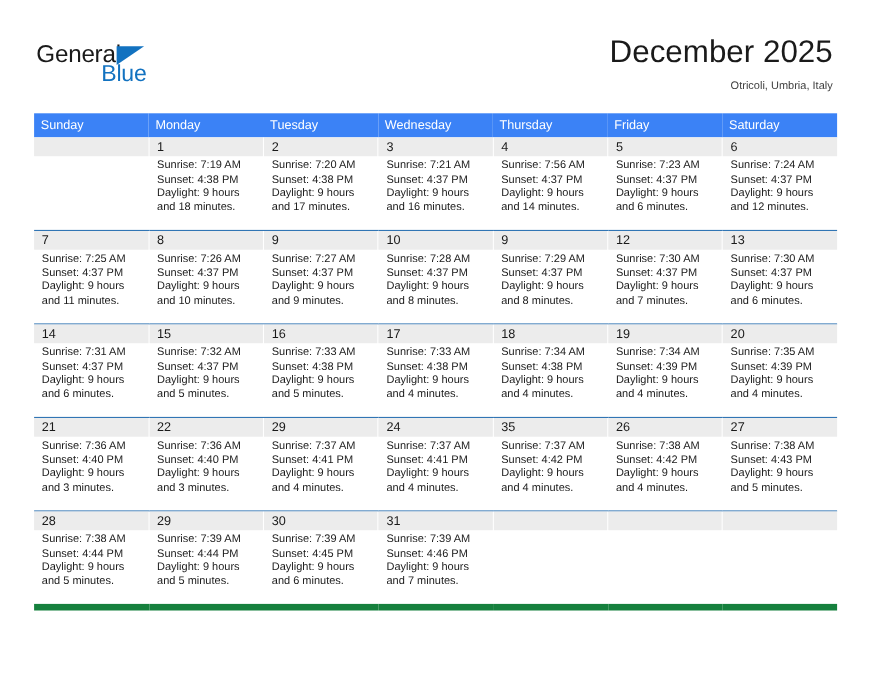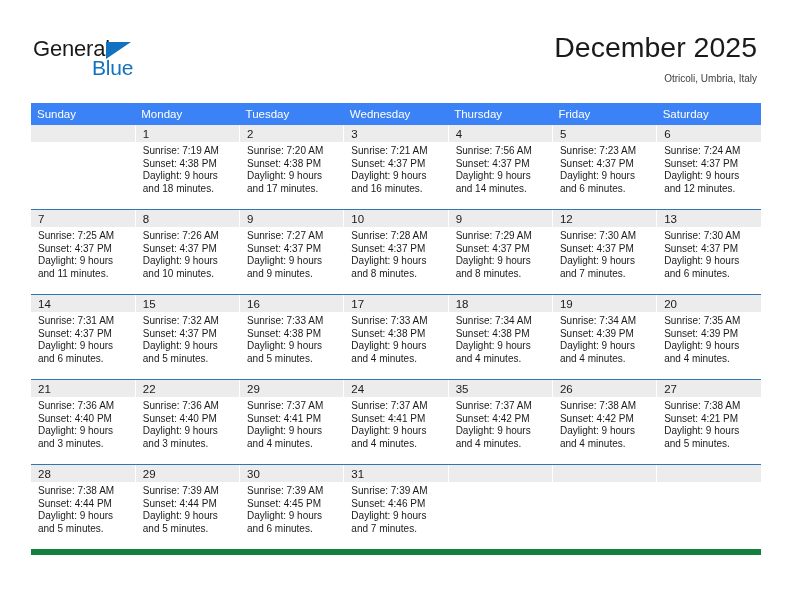--- a/index.html
+++ b/index.html
@@ -472,21 +472,21 @@
                 <div>Daylight: 9 hours</div>
                 <div>and 4 minutes.</div>
               </div>
             </div>
           </td>
           <td>
             <div class="cell-inner">
               <div class="daynum-band">27</div>
               <div class="cell-body">
                 <div>Sunrise: 7:38 AM</div>
-                <div>Sunset: 4:21 PM</div>
+                <div>Sunset: 4:43 PM</div>
                 <div>Daylight: 9 hours</div>
                 <div>and 5 minutes.</div>
               </div>
             </div>
           </td>
         </tr>
         <tr class="week-row last">
           <td>
             <div class="cell-inner">
               <div class="daynum-band">28</div>

